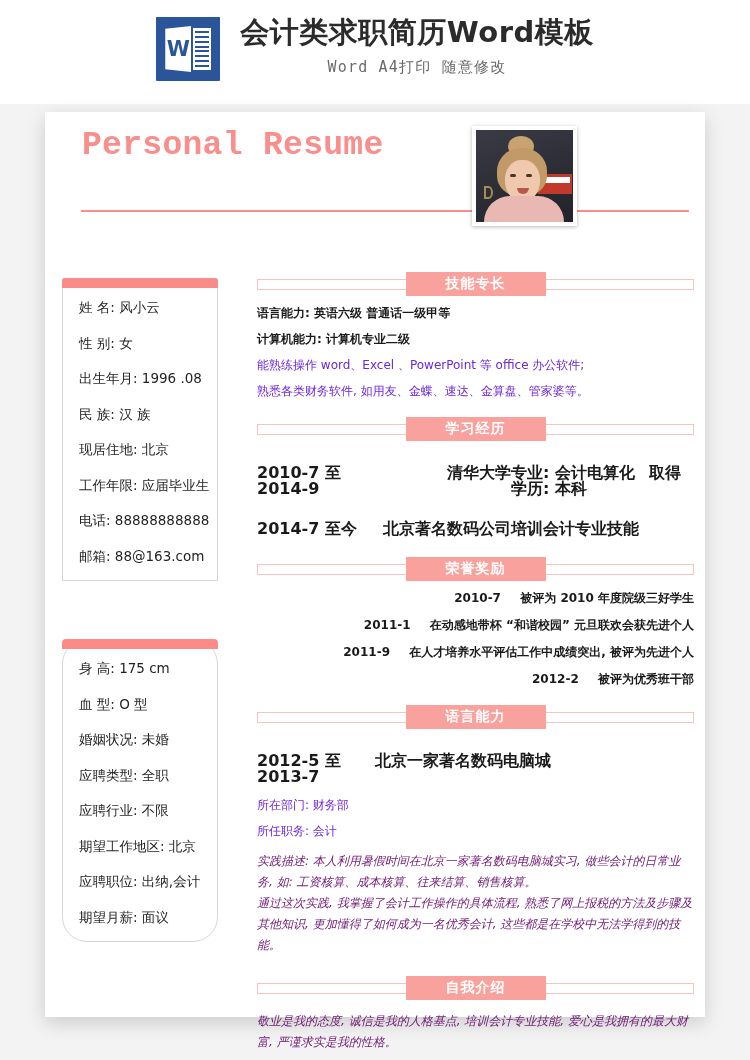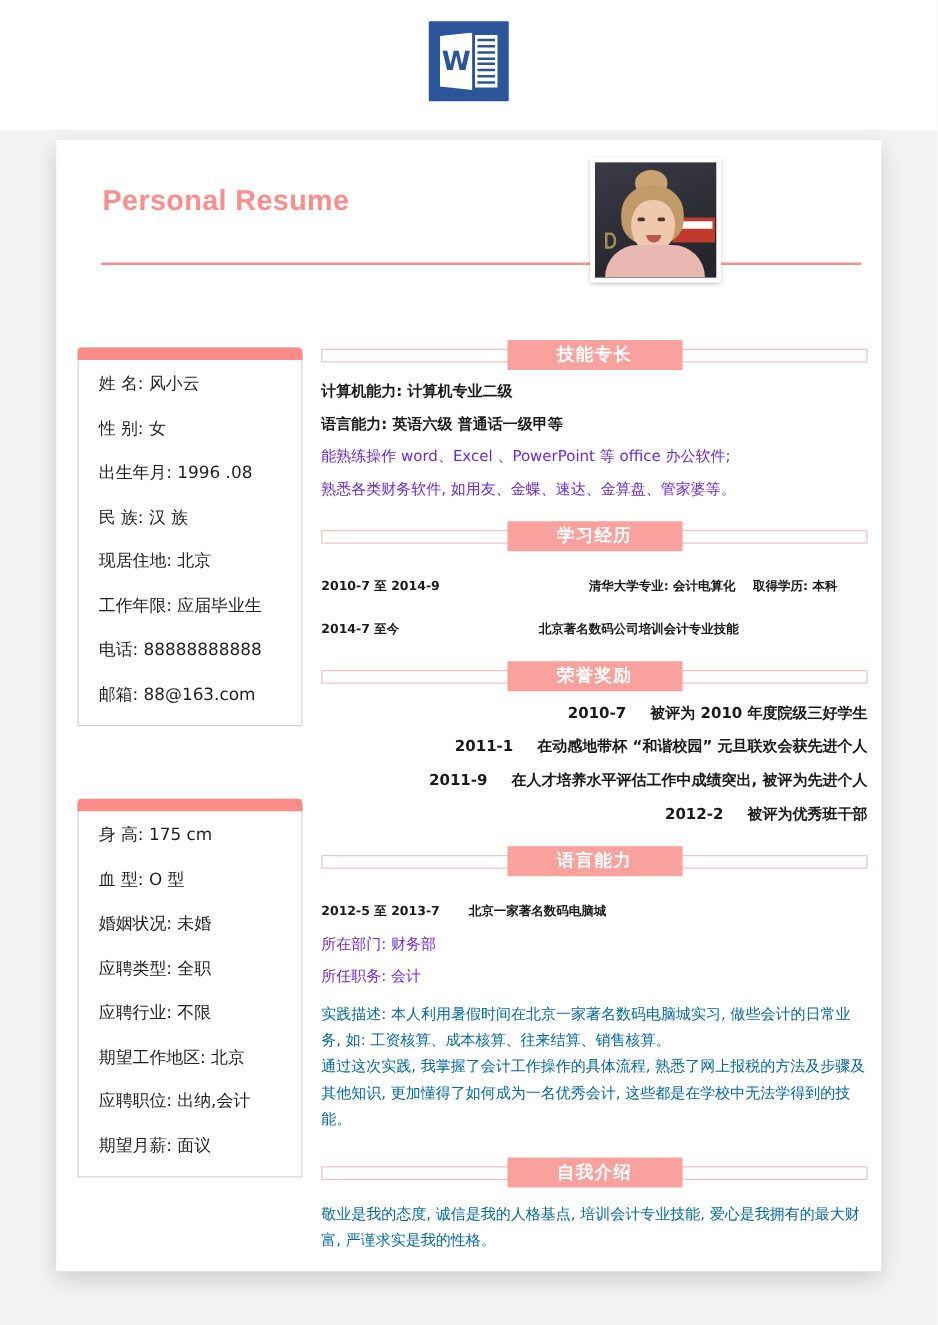--- a/index.html
+++ b/index.html
@@ -54,24 +54,24 @@
   }
 
   
   .sheet {
     position: absolute; left: 45px; top: 112px;
     width: 660px; height: 905px; background: #ffffff;
     box-shadow: 0 6px 18px rgba(0,0,0,0.16);
   }
 
   .resume-title {
-    position: absolute; left: 37px; top: 35px;
-    font-size: 23px; font-weight: bold; color: #F98E8C;
+    position: absolute; left: 37px; top: 15px;
+    font-size: 33px; font-weight: bold; color: #F98E8C;
     letter-spacing: 0.3px;
-    font-family: Liberation Sans, sans-serif;
+    font-family: Liberation Mono, monospace;
   }
   .title-rule {
     position: absolute; left: 36px; top: 98px; width: 608px; height: 2px;
     background: #F98E8C;
   }
 
   .photo {
     position: absolute; left: 427px; top: 14px; width: 105px; height: 100px;
     background: #ffffff; padding: 4px;
     box-shadow: 0 1px 4px rgba(0,0,0,0.28);
@@ -123,35 +123,35 @@
     position: absolute; left: 38px; top: 68px; width: 17px; height: 12px;
     background: #e6b89c;
   }
   .photo-img .shoulders {
     position: absolute; left: 8px; bottom: 0; width: 80px; height: 26px;
     background: #e9b8b2; border-radius: 44px 44px 0 0;
   }
 
   
   .infobox {
-    position: absolute; left: 17px; width: 180px;
+    position: absolute; left: 17px; width: 156px;
     border: 1px solid #d6d6d6; background: #ffffff;
   }
   .infobox .cap {
     height: 10px; background: #FA8B88;
     border-radius: 4px 4px 0 0; margin: -1px -1px 0 -1px;
   }
   .infobox ul { list-style: none; padding: 13px 0 13px 0; }
   .infobox li {
     font-size: 13.5px; color: #1f1f1f; line-height: 1;
     padding: 0 6px 0 16px; margin-bottom: 22px; white-space: nowrap;
   }
   .infobox li:last-child { margin-bottom: 4px; }
   #box-a { top: 166px; }
-  #box-b { top: 527px; }
+  #box-b { top: 527px; border-radius: 25px; }
 
   
   .rightcol { position: absolute; left: 212px; top: 160px; width: 437px; }
 
   .sec-head { position: relative; height: 24px; margin-bottom: 11px; }
   .sec-head .line {
     position: absolute; left: 0; right: 0; top: 7px; height: 11px;
     border: 1px solid #F5C4C1;
   }
   .sec-head .chip {
@@ -164,23 +164,23 @@
 
   .sec-body { margin-bottom: 20px; }
   .bold-line {
     font-size: 12px; font-weight: bold; color: #1a1a1a;
     line-height: 1; margin-bottom: 14px; white-space: nowrap;
   }
   .norm-line {
     font-size: 12px; color: #6d28d9; line-height: 1;
     margin-bottom: 14px; white-space: nowrap;
   }
-  .para { font-size: 12px; color: #0369a1; line-height: 1.75; }
-
-  .row { display: flex; margin-bottom: 14px; font-size: 10px; font-weight: bold; color:#1a1a1a; line-height:1;margin-top:24px; }
+  .para { font-size: 12px; color: #701a75; line-height: 1.75; font-style: italic; }
+
+  .row { display: flex; margin-bottom: 14px; font-size: 16px; font-weight: bold; color:#1a1a1a; line-height:1;margin-top:24px; }
   .row .c1 { width: 118px; flex: 0 0 118px; }
   .row .c2 { width: 136px; flex: 0 0 136px; text-align: right; }
   .row .c3 { flex: 1 1 auto; }
   .row .c3 span + span { margin-left: 14px; }
 
   .award { display: flex; margin-bottom: 15px; font-size: 12px; font-weight: bold; color:#1a1a1a; line-height:1;justify-content:flex-end; }
   .award .yr { width: 66px; flex: 0 0 66px; }
 </style>
 </head>
 <body>
@@ -195,20 +195,24 @@
         <div class="lines">
           <i></i>
             <i></i>
             <i></i>
             <i></i>
             <i></i>
             <i></i>
             <i></i>
             <i></i>
         </div>
+      </div>
+      <div class="banner-text">
+        <div class="banner-title">会计类求职简历Word模板</div>
+        <div class="banner-sub">Word A4打印 随意修改</div>
       </div>
     </div>
   </div>
 
   <div class="sheet">
 
     <div class="resume-title">Personal Resume</div>
     <div class="title-rule"></div>
 
     <div class="photo">
@@ -255,22 +259,22 @@
       </ul>
     </div>
 
     <div class="rightcol">
 
       <div class="sec-head">
         <div class="line"></div>
         <div class="chip">技能专长</div>
       </div>
       <div class="sec-body">
+        <div class="bold-line">语言能力:  英语六级  普通话一级甲等</div>
         <div class="bold-line">计算机能力:  计算机专业二级</div>
-        <div class="bold-line">语言能力:  英语六级  普通话一级甲等</div>
         <div class="norm-line">能熟练操作 word、Excel 、PowerPoint 等 office 办公软件;</div>
         <div class="norm-line">熟悉各类财务软件, 如用友、金蝶、速达、金算盘、管家婆等。</div>
       </div>
 
       <div class="sec-head">
         <div class="line"></div>
         <div class="chip">学习经历</div>
       </div>
       <div class="sec-body">
         <div class="row">

